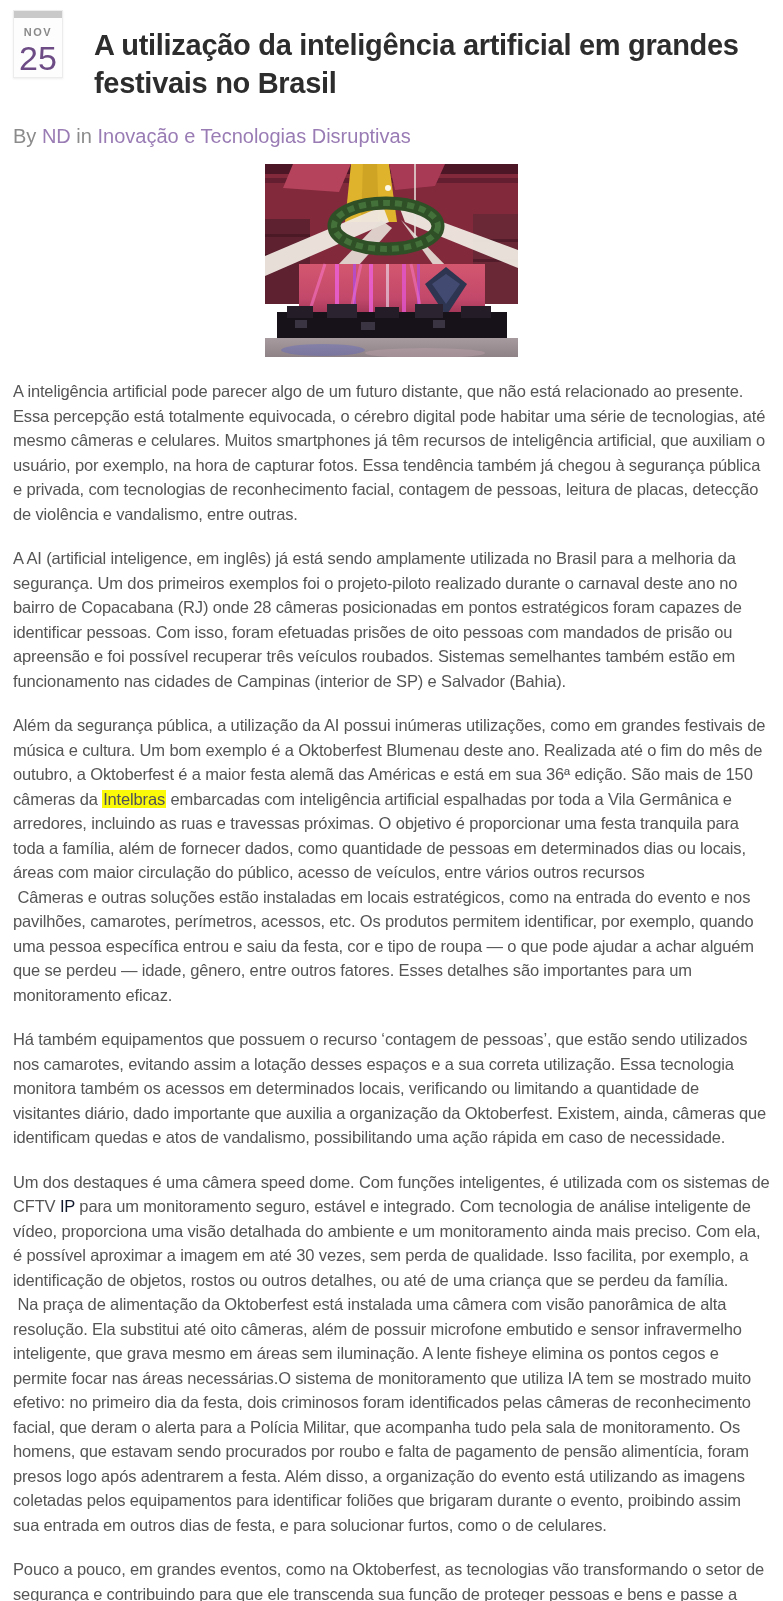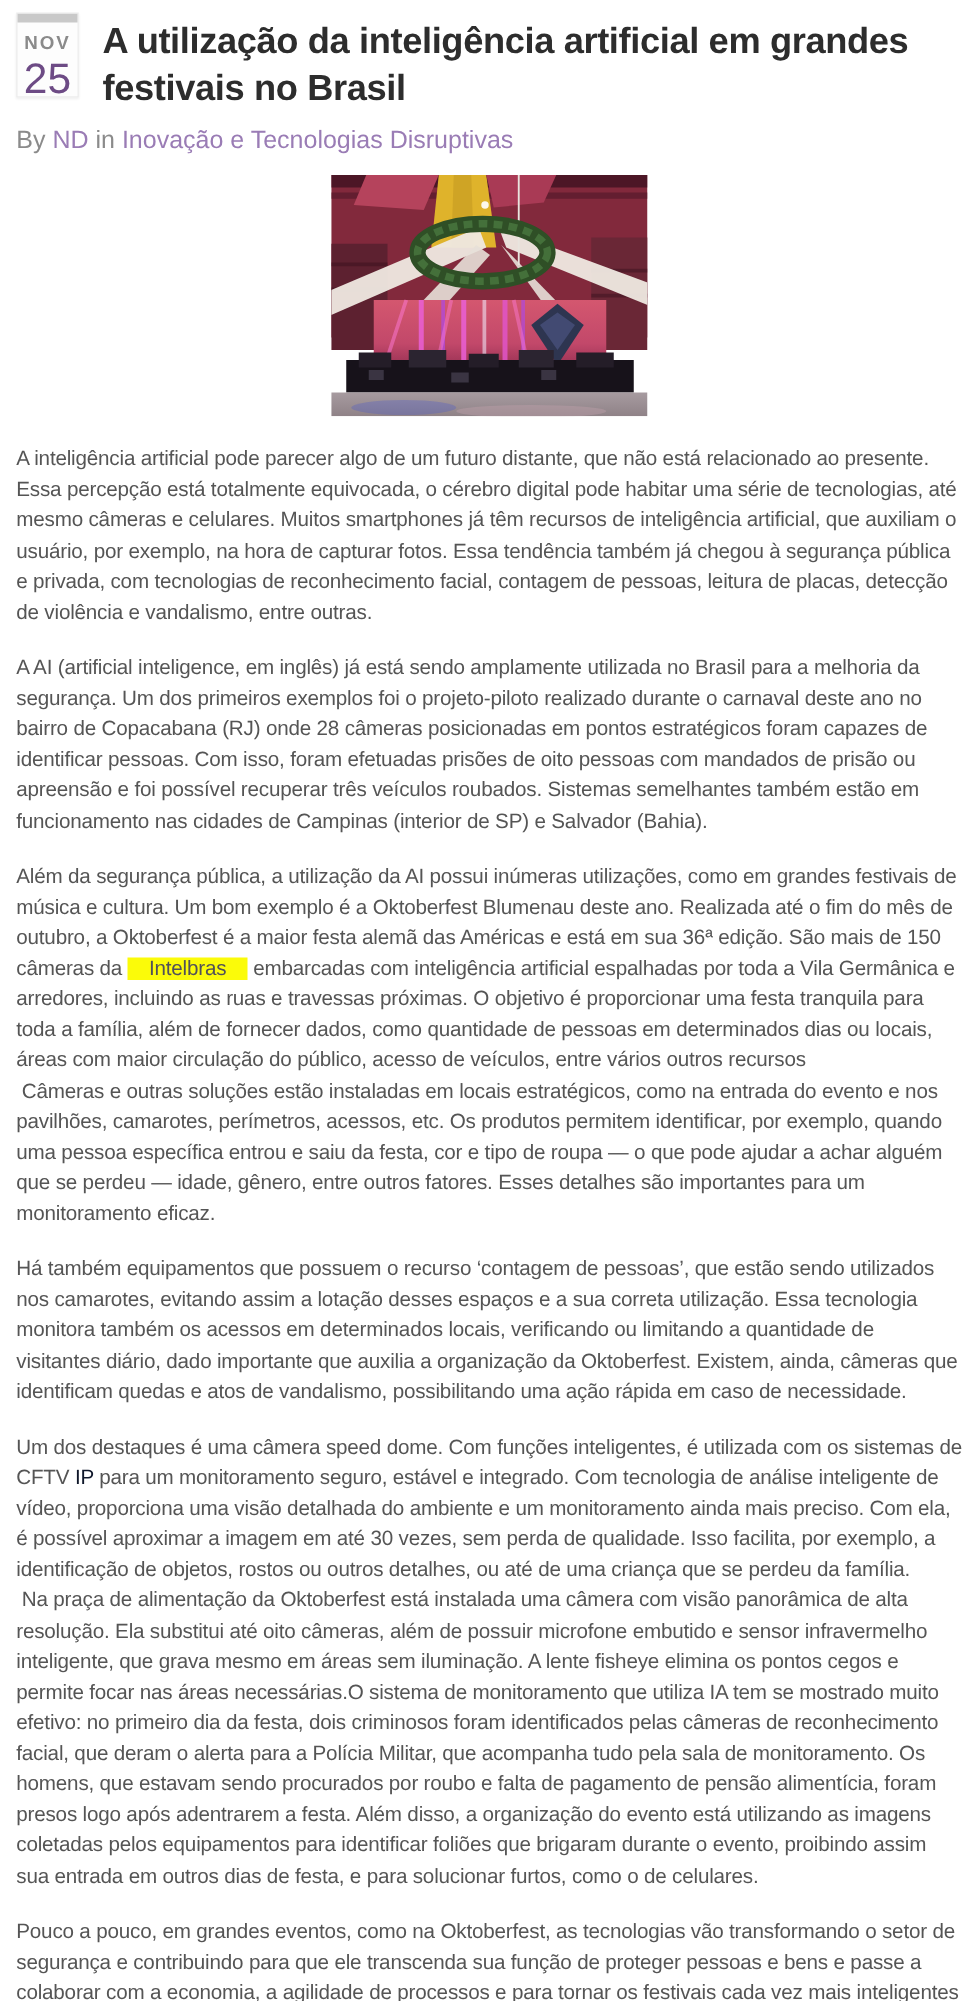--- a/index.html
+++ b/index.html
@@ -17,28 +17,28 @@
     flex:0 0 auto;
     width:50px; height:68px;
     background:#fdfdfd;
     border:1px solid #ececec;
     box-shadow:0 1px 2px rgba(0,0,0,.07);
     text-align:center;
     box-sizing:border-box;
   }
   .date-badge .bar { height:7px; background:#c9c9c9; }
   .date-badge .month {
-    font-size:15px; font-weight:700; letter-spacing:1.5px;
+    font-size:11px; font-weight:700; letter-spacing:1.5px;
     color:#8a8a8a; margin-top:8px;
   }
   .date-badge .day {
     font-size:34px; color:#6d4b85; margin-top:1px; font-weight:500;
   }
   h1.title {
-    margin:4px; padding-top:1px;
+    margin:16px; padding-top:1px;
     font-size:29px; line-height:1.3; font-weight:700;
     letter-spacing:-0.3px; color:#2d2d2d;
     max-width:700px;
   }
   .byline {
     margin:7px 0 0 0;
     font-size:20px; color:#8b8b8b;
   }
   .byline a { color:#9a7cb5; text-decoration:none; cursor:pointer; }
 
@@ -48,21 +48,21 @@
 
   
   .article {
     margin-top:22px;
     font-size:16.5px; line-height:24.5px;
     letter-spacing:-0.15px;
     color:#555555;
   }
   .article p { margin:0 0 20px 0; white-space:pre-wrap; }
   .article p:last-child { margin-bottom:0; }
-  mark.hl { background:#fbfb09; color:#50505a; padding:0 17px; }
+  mark.hl { background:#fbfb09; color:#50505a; padding:0 1px; }
   a.inline-link { color:#0f172a; text-decoration:none; cursor:pointer; }
 </style>
 </head>
 <body>
 
 <div class="page">
 
   <div class="header-row">
     <div class="date-badge">
       <div class="bar"></div>

